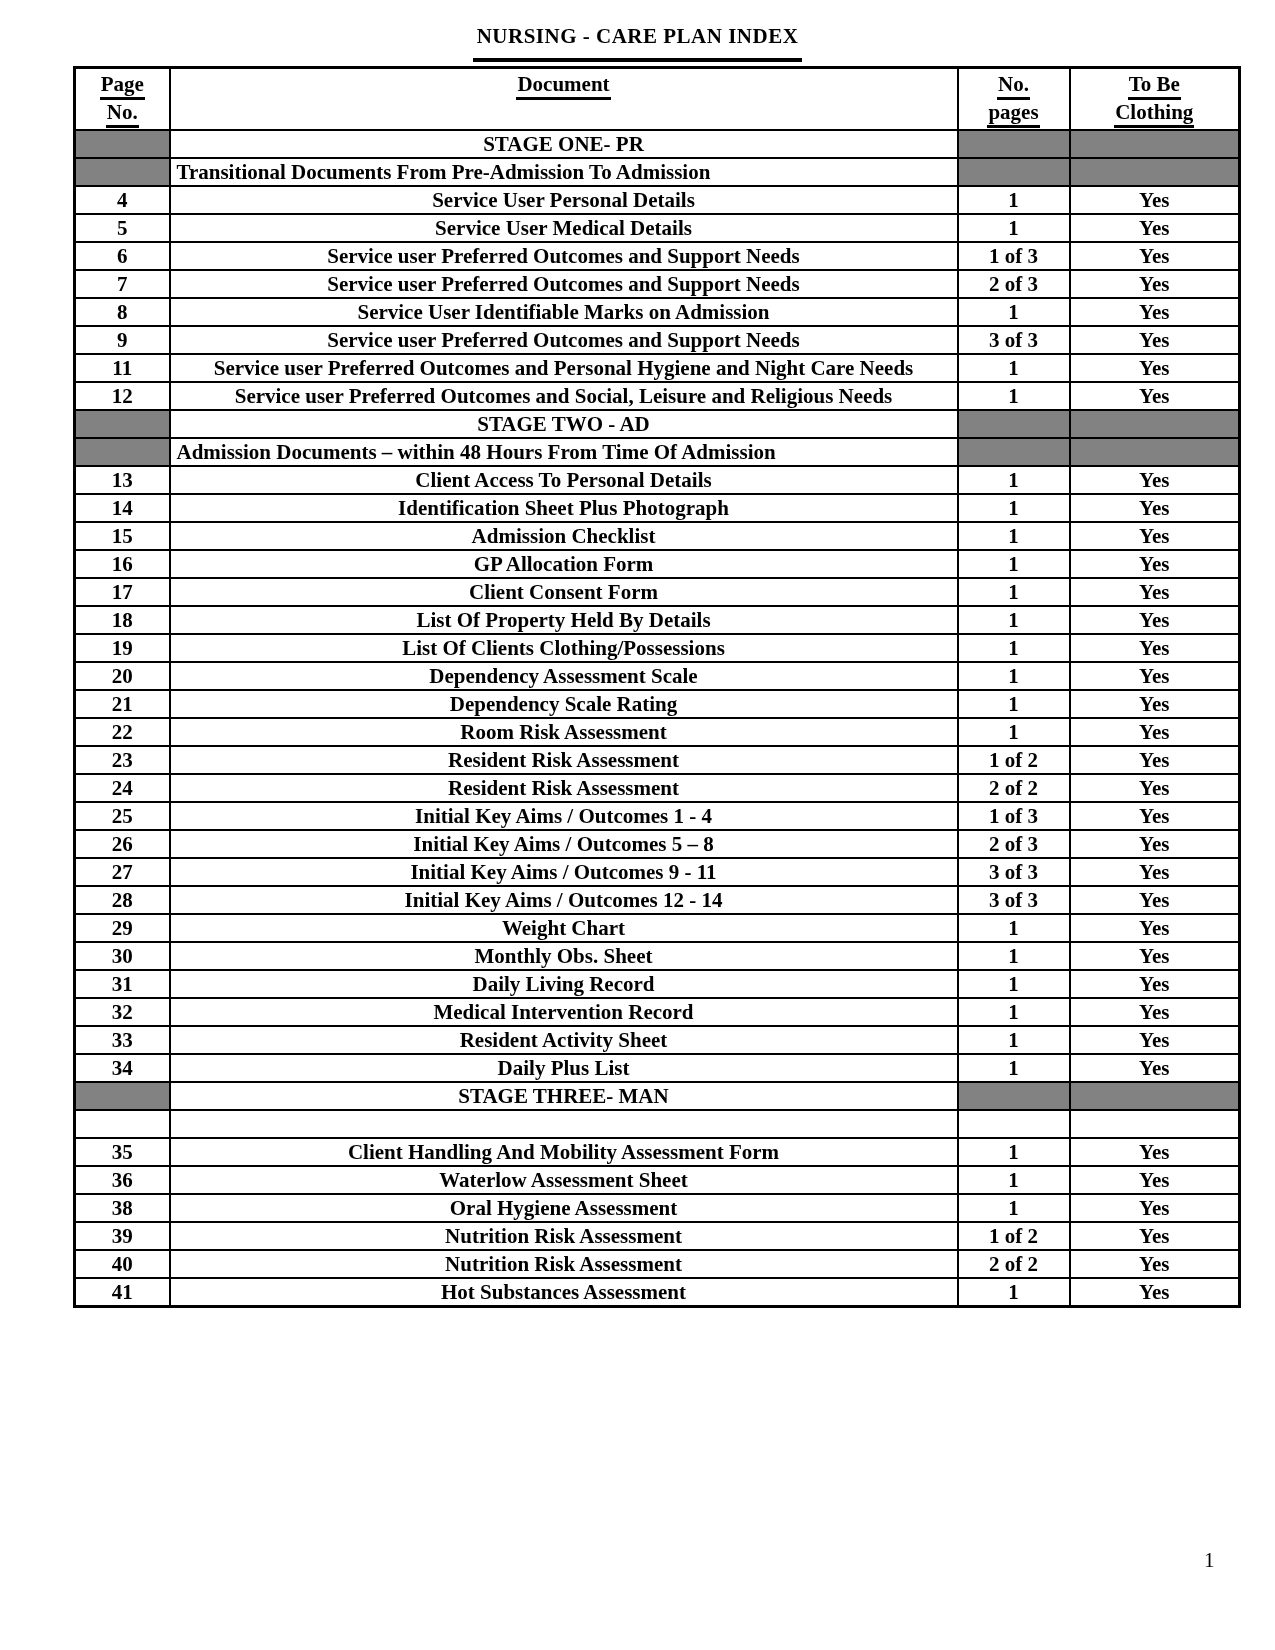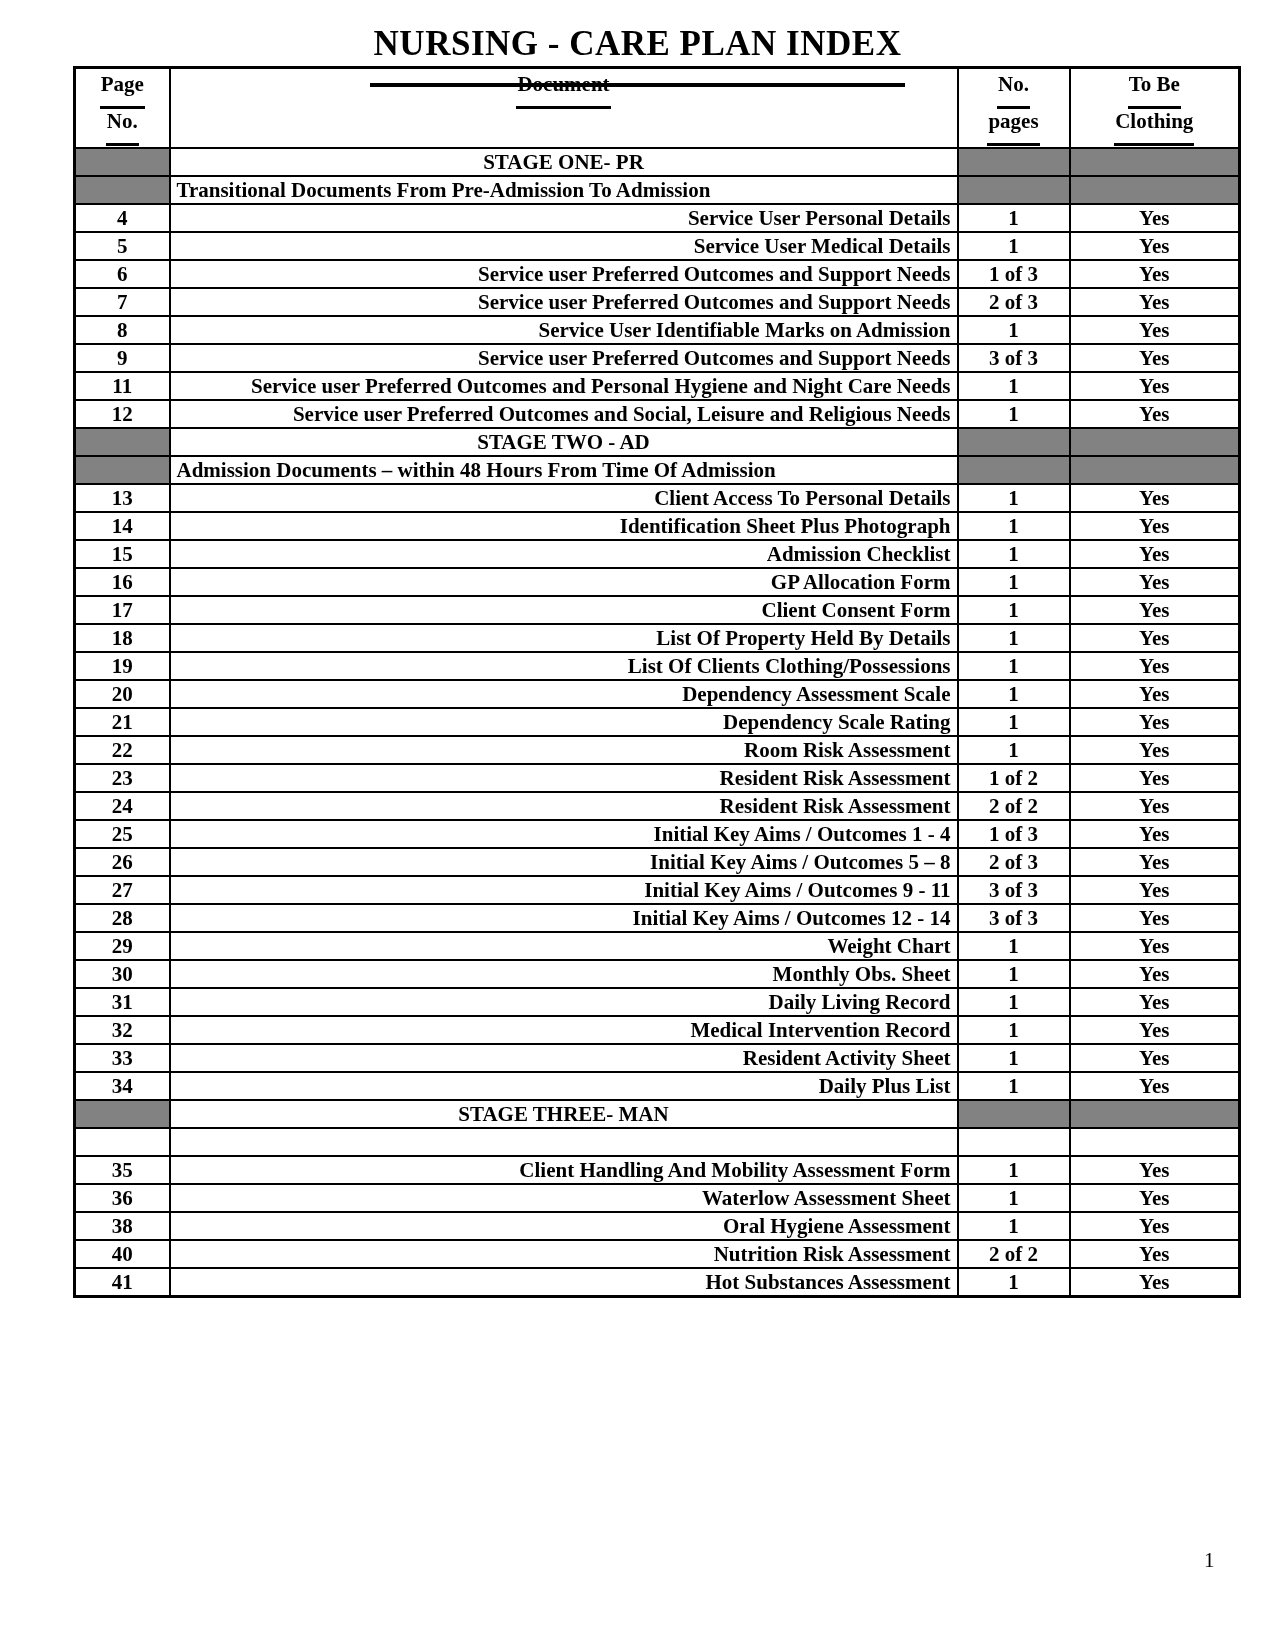--- a/index.html
+++ b/index.html
@@ -12,23 +12,23 @@
     -webkit-font-smoothing: antialiased;
   }
   .doc-page { position: absolute; inset: 0; }
 
   .title-wrap {
     position: absolute; top: 24px; left: 0; width: 100%;
     text-align: center;
   }
   .page-title {
     display: inline-block;
-    font-size: 35px; font-weight: bold;
+    font-size: 21px; font-weight: bold;
     border-bottom: 4px solid #000;
-    padding: 0 4px 19px 4px;
+    padding: 0 4px 9px 4px;
     letter-spacing: 0.5px;
     white-space: nowrap;
   }
 
   table.index-table {
     position: absolute; left: 73px; top: 66px;
     width: 1165px;
     border-collapse: collapse;
     table-layout: fixed;
     border: 3px solid #000;
@@ -44,25 +44,25 @@
   }
   .index-table thead th {
     height: 52px;
     text-align: center;
     vertical-align: top;
     padding-top: 3px;
   }
   .u {
     display: inline-block;
     border-bottom: 3px solid #000;
-    padding: 0 1px 9px 1px;
+    padding: 0 1px 0 1px;
     line-height: 25px;
   }
   .c-page  { text-align: center; }
-  .c-doc   { text-align: right; }
+  .c-doc   { text-align: center; }
   .c-pages { text-align: center; }
   .c-incl  { text-align: center; }
   .gray    { background: #828282; }
   .stage-title { text-align: center; font-size: 22px; }
   .sub-left    { text-align: left; border-radius: 13px; }
   .sub-center  { text-align: center; }
   tr.empty td { height: 24px; }
 
   .page-number {
     position: absolute;
@@ -335,20 +335,26 @@
           <td class="c-pages">1</td>
           <td class="c-incl">Yes</td>
         </tr>
         <tr class="doc">
           <td class="c-page">38</td>
           <td class="c-doc">Oral Hygiene Assessment</td>
           <td class="c-pages">1</td>
           <td class="c-incl">Yes</td>
         </tr>
         <tr class="doc">
+          <td class="c-page">39</td>
+          <td class="c-doc">Nutrition Risk Assessment</td>
+          <td class="c-pages">1 of 2</td>
+          <td class="c-incl">Yes</td>
+        </tr>
+        <tr class="doc">
           <td class="c-page">40</td>
           <td class="c-doc">Nutrition Risk Assessment</td>
           <td class="c-pages">2 of 2</td>
           <td class="c-incl">Yes</td>
         </tr>
         <tr class="doc">
           <td class="c-page">41</td>
           <td class="c-doc">Hot Substances Assessment</td>
           <td class="c-pages">1</td>
           <td class="c-incl">Yes</td>

